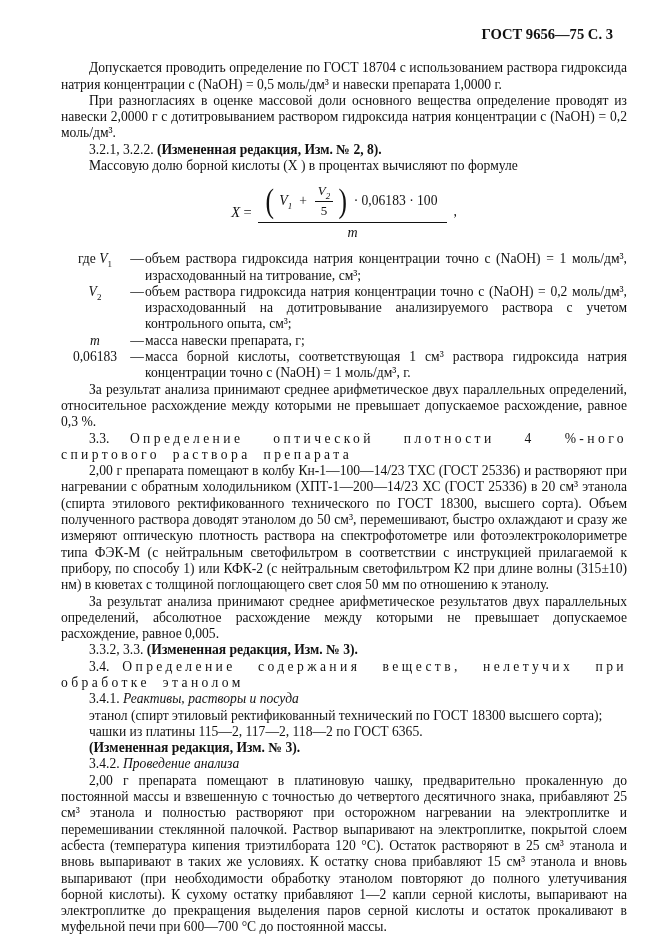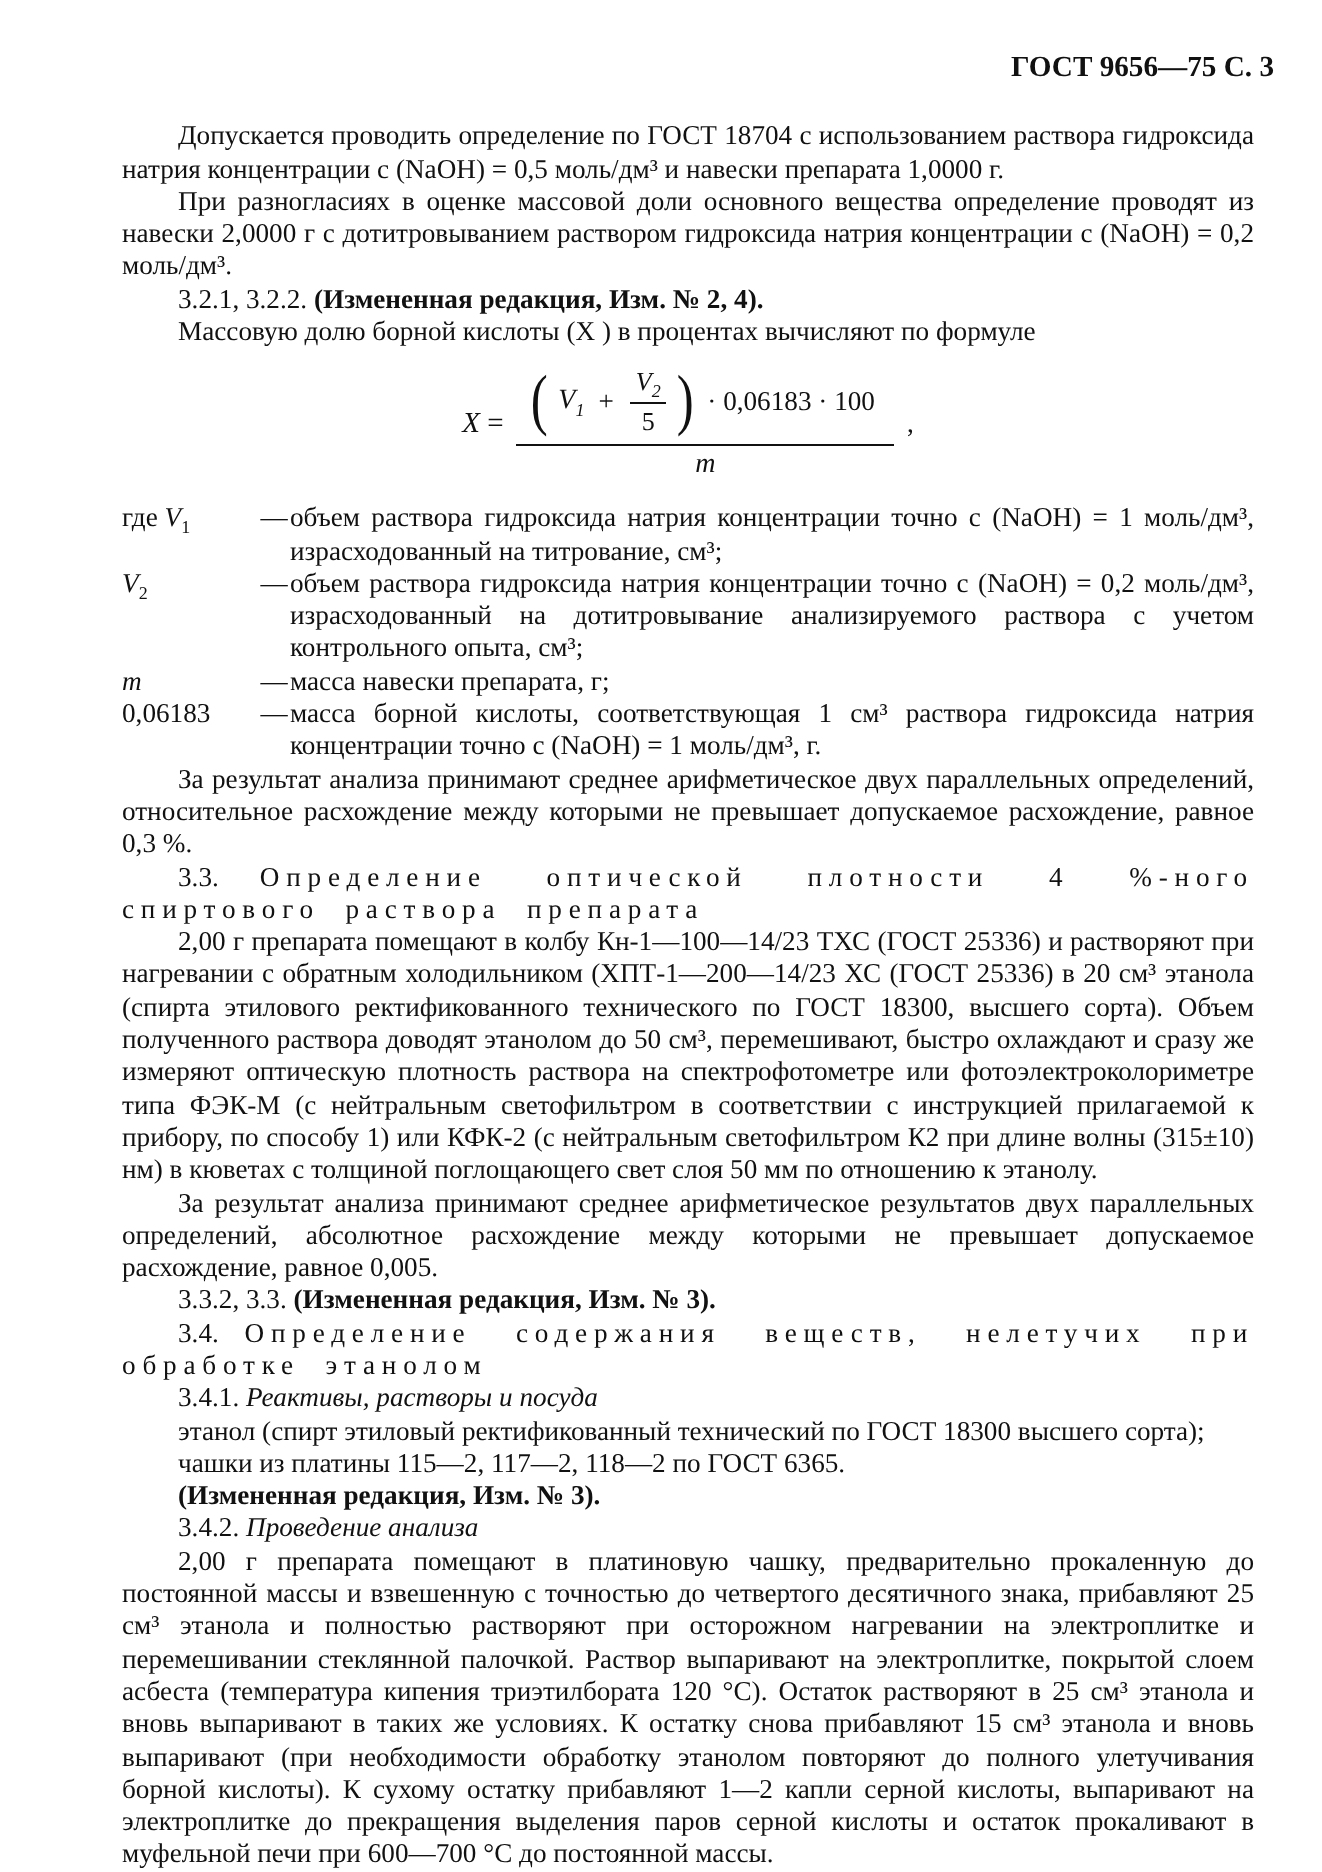--- a/index.html
+++ b/index.html
@@ -6,21 +6,21 @@
   .page {
     width: 661px; height: 936px; margin: 0 auto;
     background: #ffffff; color: #111;
     font-family: "Liberation Serif", "DejaVu Serif", serif;
     font-size: 13.6px; line-height: 16.3px;
     overflow: hidden; box-sizing: border-box;
     padding-top: 26px;
   }
   .hdr {
     text-align: right; font-weight: bold; font-size: 14.6px;
-    padding-right: 24px; margin-bottom: 18px;
+    padding-right: 48px; margin-bottom: 18px;
   }
   .content { padding: 0 34px 0 61px; text-align: justify; }
   .content p { margin: 0; }
   .ind { text-indent: 28px; }
   .it { font-style: italic; }
   .bd { font-weight: bold; }
   .spaced { letter-spacing: 3.4px; word-spacing: 6px; margin-top: 20px; }
   sub { font-size: 9px; line-height: 0; }
 
   
@@ -44,38 +44,38 @@
   .ifrac { display: inline-flex; flex-direction: column; align-items: center; margin: 0 4px; }
   .inum { border-bottom: 1px solid #111; padding: 0 3px 1px 3px; font-size: 13px; }
   .iden { padding-top: 1px; font-size: 13px; }
   .mult { margin-left: 5px; white-space: nowrap; }
   .f-comma { margin-left: 6px; }
 
   
   .defs { margin: 0; }
   .def-row { display: flex; align-items: flex-start; }
   .def-term {
-    flex: 0 0 68px; text-align: left; white-space: nowrap;
+    flex: 0 0 68px; text-align: center; white-space: nowrap;
   }
   .def-dash { flex: 0 0 16px; text-align: center; }
   .def-desc { flex: 1 1 auto; text-align: justify; }
 </style>
 </head>
 <body>
 
 <div class="page">
 
   <div class="hdr">ГОСТ 9656—75 С. 3</div>
 
   <div class="content">
 
     <p class="ind">Допускается проводить определение по ГОСТ 18704 с использованием раствора гидроксида натрия концентрации с (NaOH) = 0,5 моль/дм³ и навески препарата 1,0000 г.</p>
     <p class="ind">При разногласиях в оценке массовой доли основного вещества определение проводят из навески 2,0000 г с дотитровыванием раствором гидроксида натрия концентрации с (NaOH) = 0,2 моль/дм³.</p>
 
-    <p class="ind"><span>3.2.1, 3.2.2.</span> <span class="bd">(Измененная редакция, Изм. № 2, 4).</span></p>
+    <p class="ind"><span>3.2.1, 3.2.2.</span> <span class="bd">(Измененная редакция, Изм. № 2, 8).</span></p>
 
 
     <p class="ind">Массовую долю борной кислоты (Х ) в процентах вычисляют по формуле</p>
 
     <div class="formula-row">
       <span class="f-lhs"><span class="it">X</span> <span>=</span></span>
       <span class="frac">
         <span class="num">
           <span class="bigparen">(</span>
           <span class="nv it"><span>V</span><sub>1</sub></span>

